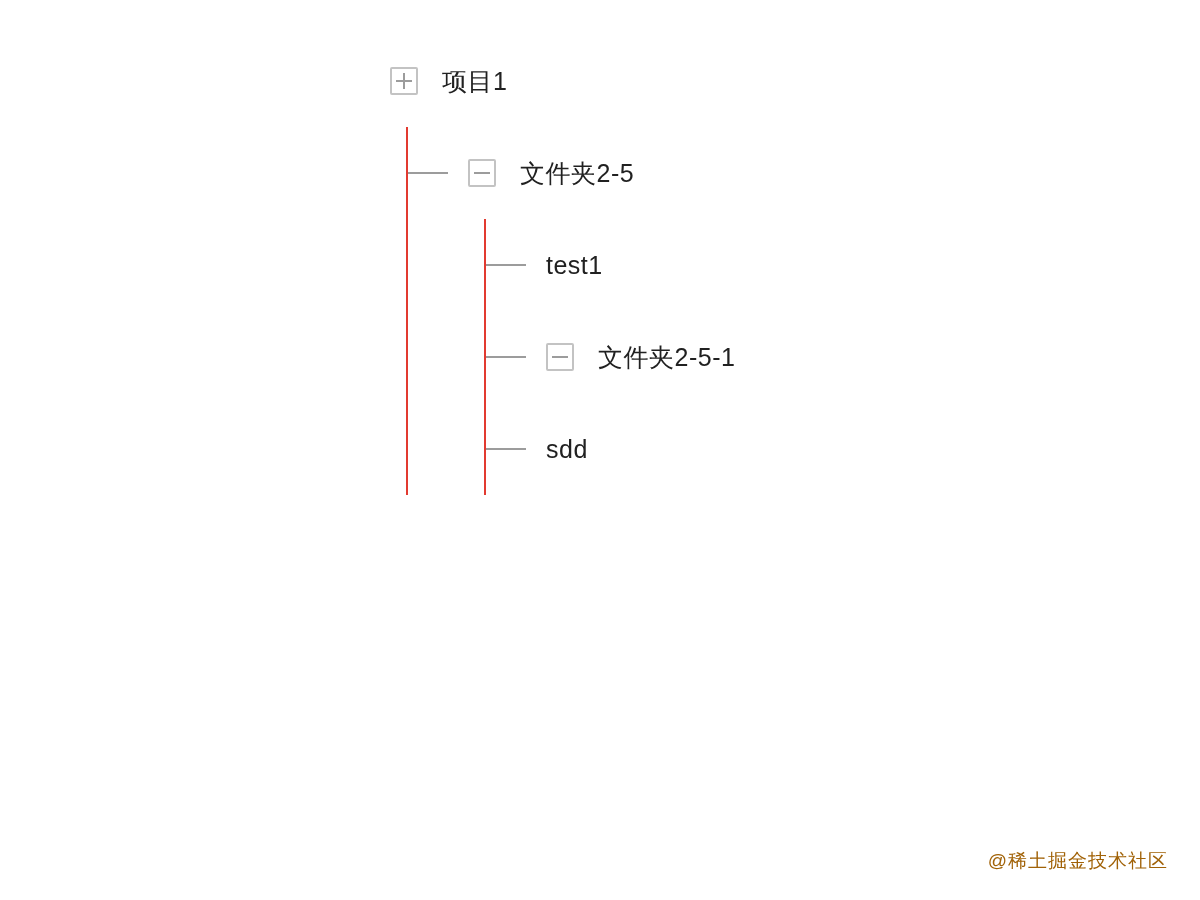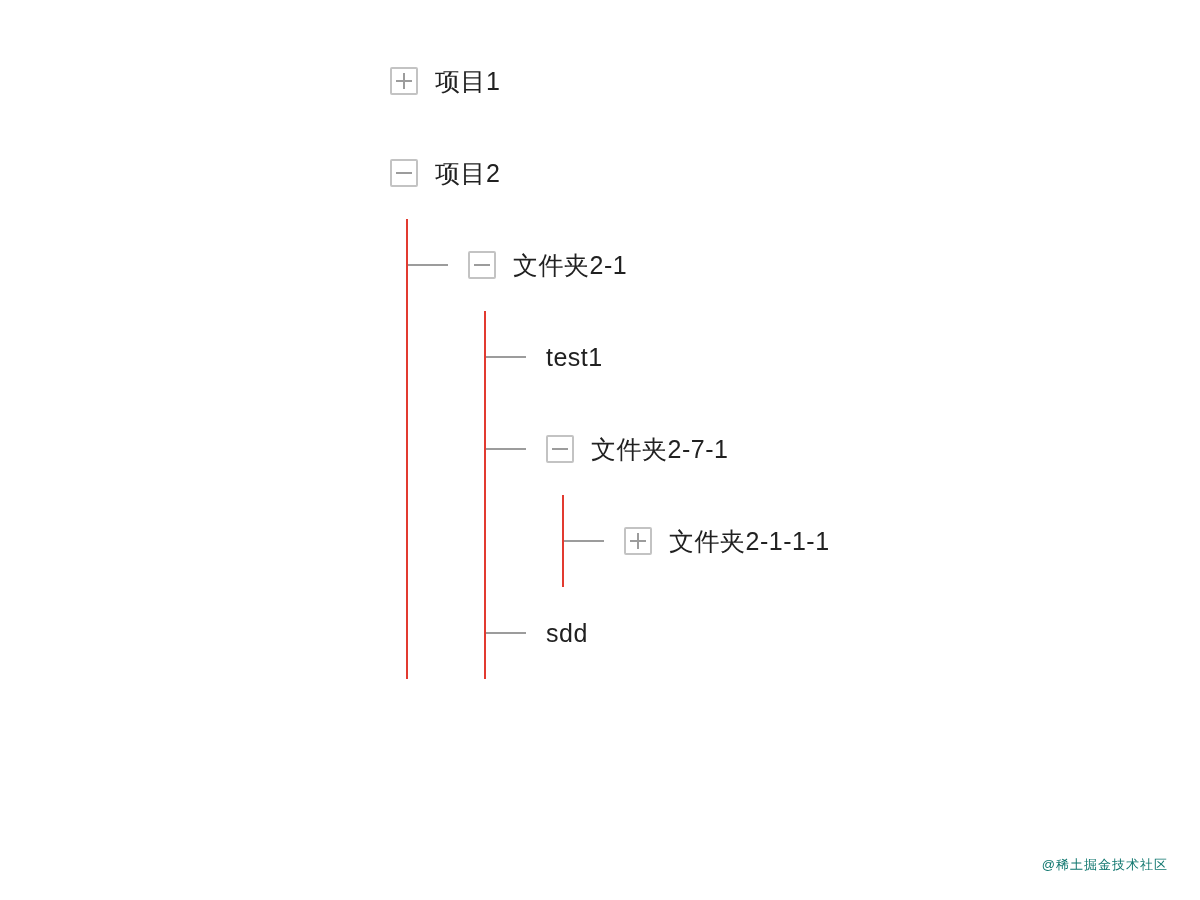--- a/index.html
+++ b/index.html
@@ -39,21 +39,21 @@
   }
   .toggle[data-state="plus"]::after {
     content: "";
     position: absolute;
     top: 4px; bottom: 4px;
     left: 50%; width: 2px; margin-left: -1px;
     background: #9c9c9c;
   }
 
   .label {
-    margin-left: 17px;
+    margin-left: 24px;
     font-size: 25px;
     font-weight: 500;
     color: #212121;
     letter-spacing: 0.5px;
     white-space: nowrap;
   }
   .row.leaf .label { margin-left: 0; }
 
   .children { position: relative; margin-left: 78px; }
 
@@ -68,78 +68,62 @@
     position: absolute;
     left: -60px; top: 50%;
     margin-top: -1px;
     width: 40px; height: 2px;
     background: #9c9c9c;
   }
 
   .watermark {
     position: absolute;
     right: 32px; bottom: 26px;
-    font-size: 13px;
-    color: #0f766e;
+    font-size: 19px;
+    color: #a16207;
     letter-spacing: 1px;
   }
 </style>
 </head>
 <body>
 
 <div class="tree">
 
   <div class="node">
     <div class="row">
       <span class="toggle" data-state="plus"></span>
       <span class="label">项目1</span>
     </div>
   </div>
 
   <div class="node">
-    <div class="row">
-      <span class="toggle" data-state="minus"></span>
-      <span class="label">项目2</span>
-    </div>
     <div class="children">
       <span class="vline"></span>
 
       <div class="node">
         <div class="row">
           <span class="connector"></span>
           <span class="toggle" data-state="minus"></span>
-          <span class="label">文件夹2-1</span>
+          <span class="label">文件夹2-5</span>
         </div>
         <div class="children">
           <span class="vline"></span>
 
           <div class="node">
             <div class="row leaf">
               <span class="connector"></span>
               <span class="label">test1</span>
             </div>
           </div>
 
           <div class="node">
             <div class="row">
               <span class="connector"></span>
               <span class="toggle" data-state="minus"></span>
-              <span class="label">文件夹2-7-1</span>
-            </div>
-            <div class="children">
-              <span class="vline"></span>
-
-              <div class="node">
-                <div class="row">
-                  <span class="connector"></span>
-                  <span class="toggle" data-state="plus"></span>
-                  <span class="label">文件夹2-1-1-1</span>
-                </div>
-              </div>
-
+              <span class="label">文件夹2-5-1</span>
             </div>
           </div>
 
           <div class="node">
             <div class="row leaf">
               <span class="connector"></span>
               <span class="label">sdd</span>
             </div>
           </div>
 

